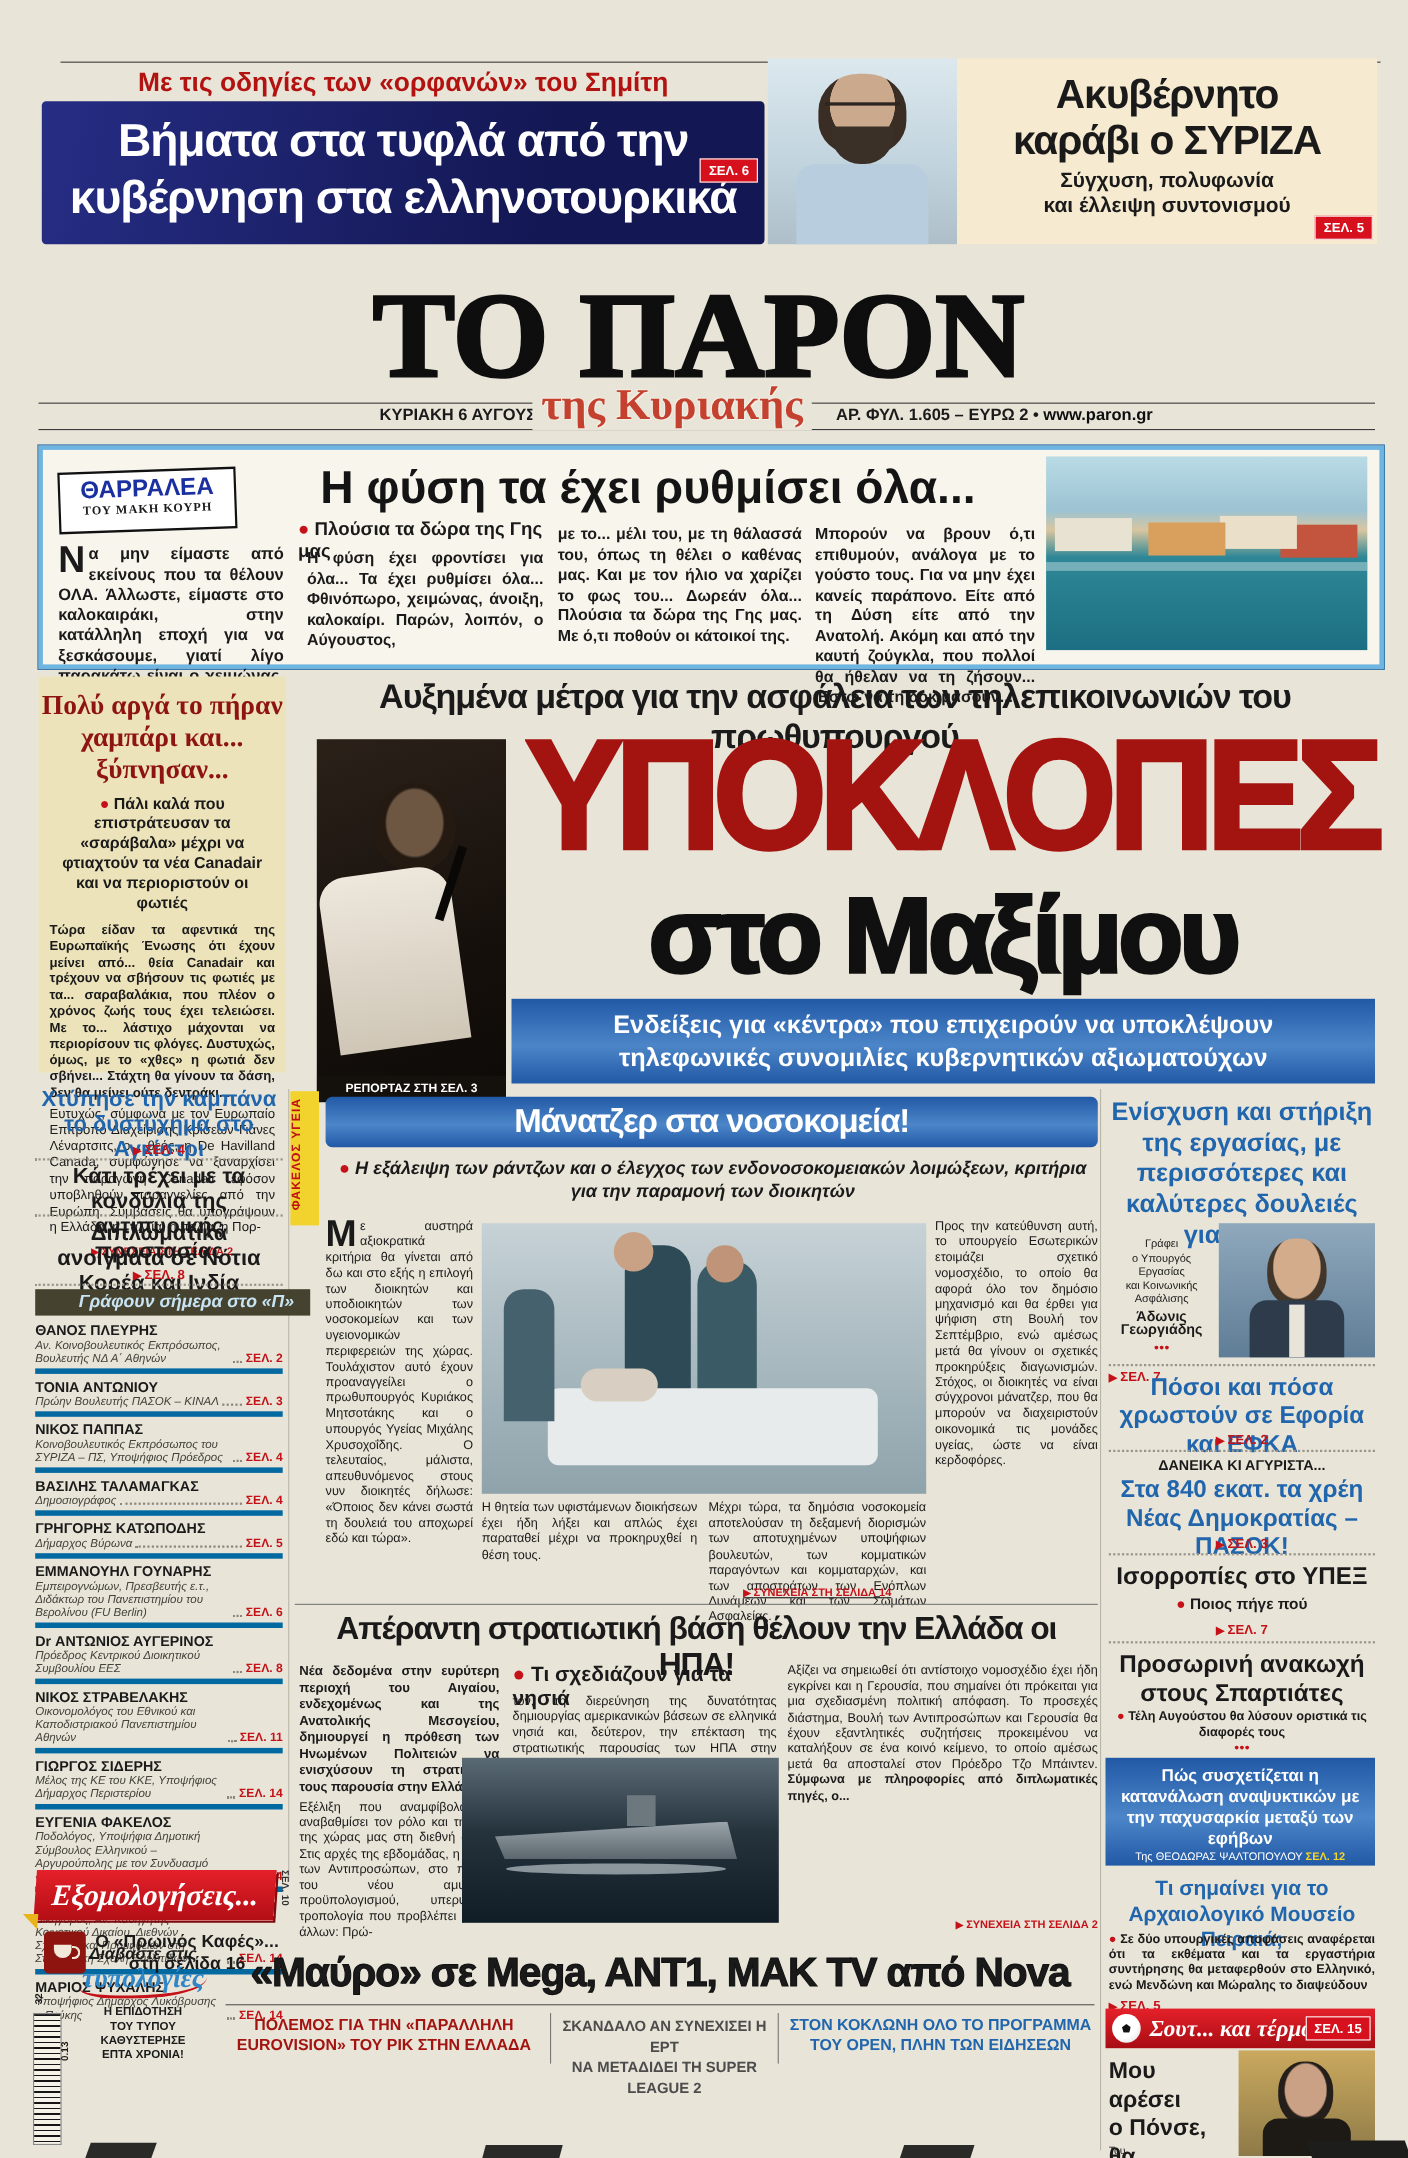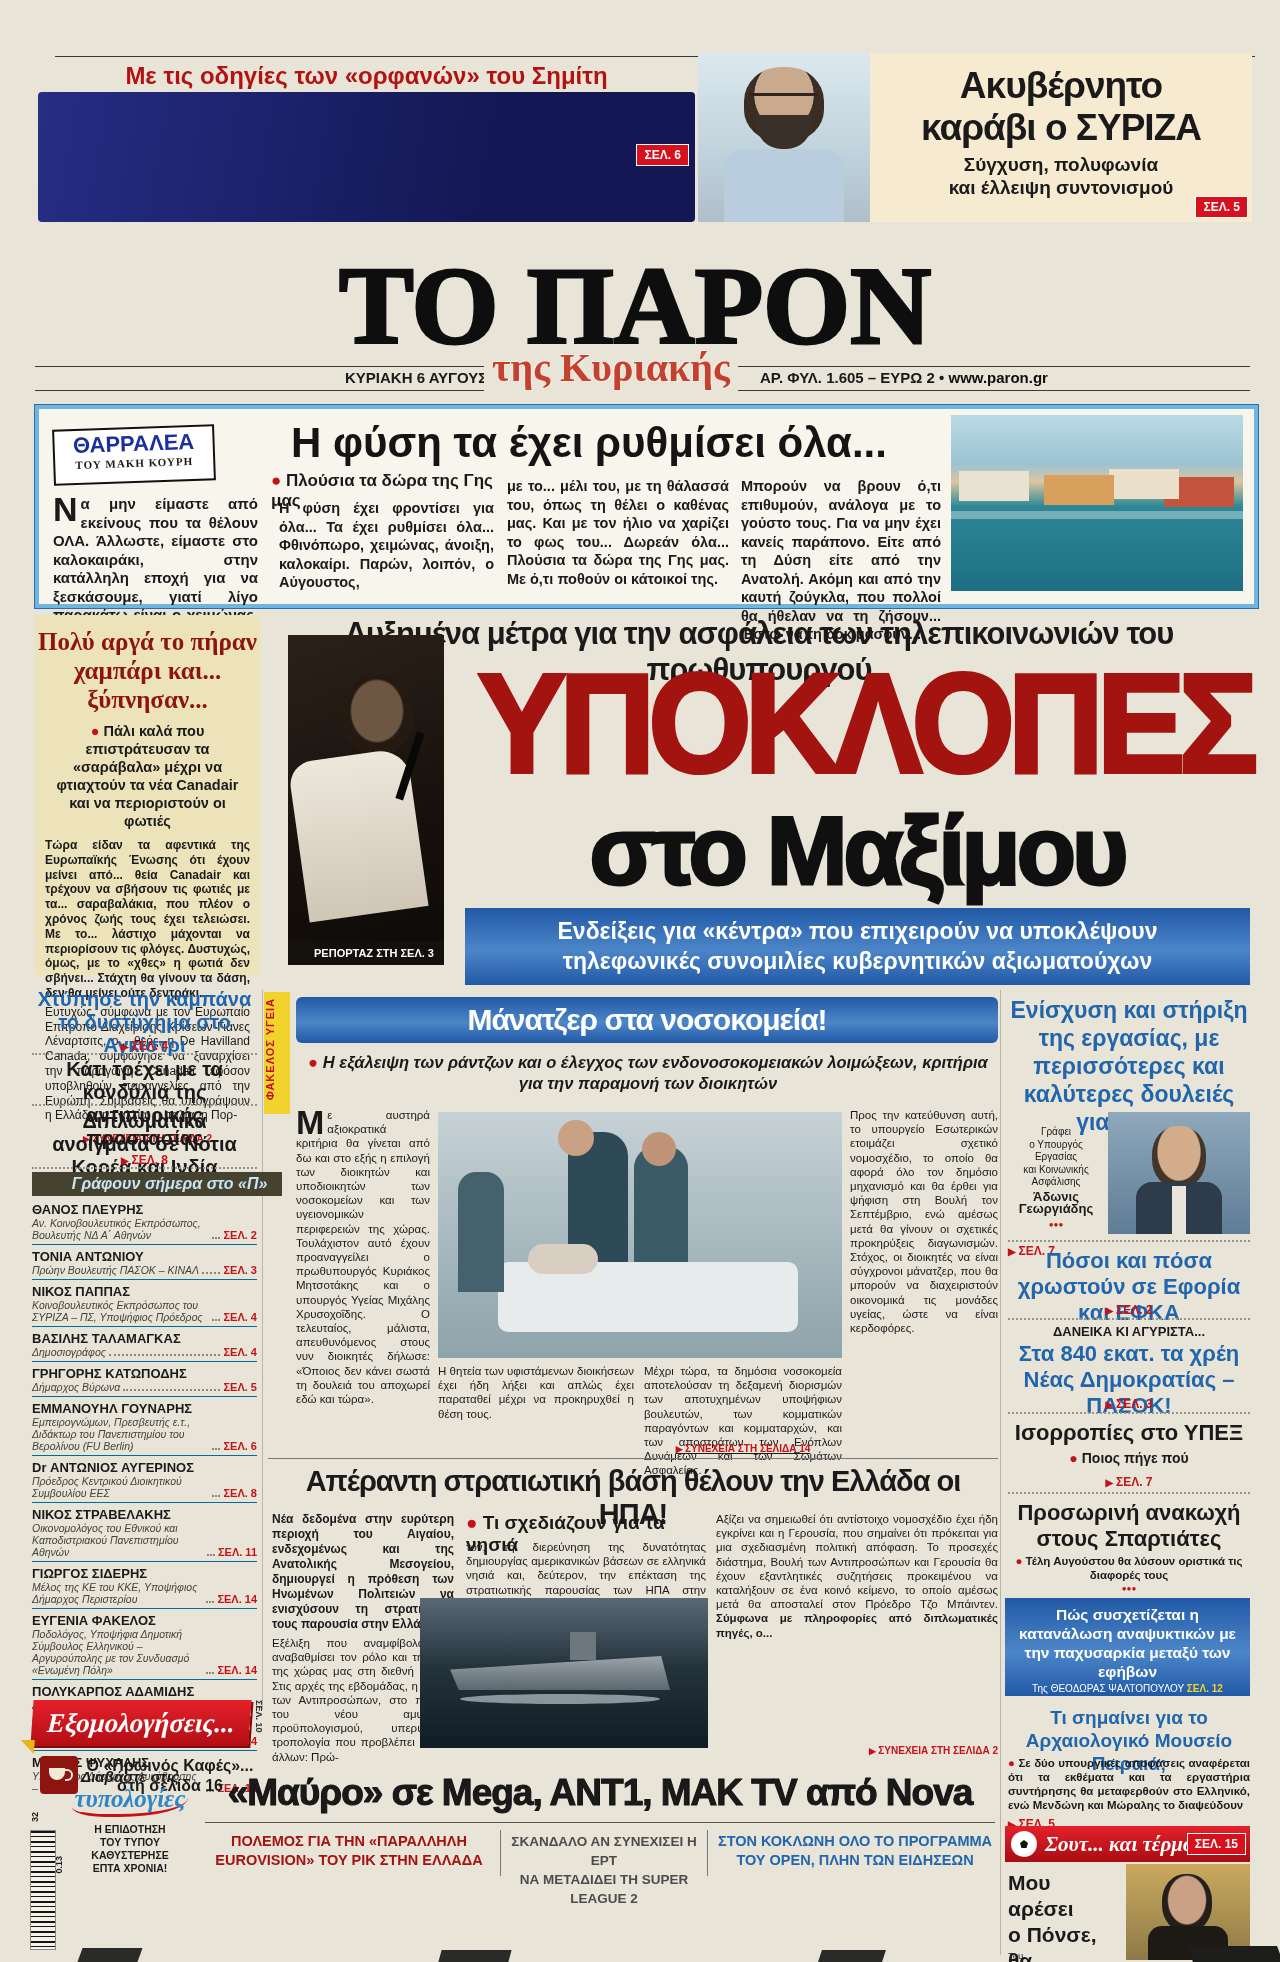--- a/index.html
+++ b/index.html
@@ -16,39 +16,43 @@
   .vrule{background:#b9b5a9;width:1px;}
   .pg-badge{background:#d6101c;color:#fff;font-weight:bold;font-size:12px;padding:3px 7px;display:inline-block;border:1px solid #fff;}
   .pg-link{color:#c41218;font-weight:bold;font-size:12px;}
   .pg-link::before{content:"▶ ";font-size:10px;}
   .cont-link{color:#c41218;font-weight:bold;font-size:10px;}
   .cont-link::before{content:"▶ ";font-size:9px;}
   .bullet-red::before{content:"● ";color:#c41218;}
   .navy-box{background:linear-gradient(100deg,#262d84,#131753 70%);border-radius:4px;}
   .blue-strip{background:linear-gradient(180deg,#2159a6,#4c86c8 55%,#2159a6);}
   .photo{overflow:hidden;}
-  .author-item{border-bottom:1px solid #0369a1;padding:4px 0 3px 0;}
+  .author-item{border-bottom:5px solid #0369a1;padding:4px 0 3px 0;}
   .author-name{font-size:13px;font-weight:bold;line-height:15px;}
   .author-desc-row{display:flex;align-items:flex-end;font-size:10.5px;color:#44423c;line-height:12px;}
   .author-desc{font-style:italic;}
   .leader{flex:1;border-bottom:2px dotted #8a877c;margin:0 3px 2px 3px;min-width:8px;}
   .author-pg{color:#c41218;font-weight:bold;font-size:11px;white-space:nowrap;}
   .body-txt{font-size:11.5px;line-height:14.2px;}
   .dropcap{float:left;font-size:34px;line-height:28px;font-weight:bold;padding-right:3px;}
 </style>
 </head>
 <body>
 
 <div id="page">
 
   <div class="abs rule" style="left:55px;top:56px;width:1200px;"></div>
 
   <div class="abs b red ctr" style="left:38px;top:62px;width:657px;font-size:24px;">Με τις οδηγίες των «ορφανών» του Σημίτη</div>
 
   <div class="abs navy-box" style="left:38px;top:92px;width:657px;height:130px;">
+    <div class="ctr" style="padding-top:10px;color:#fff;font-weight:bold;font-size:42px;line-height:52px;letter-spacing:-1px;">
+      <div>Βήματα στα τυφλά από την</div>
+      <div>κυβέρνηση στα ελληνοτουρκικά</div>
+    </div>
     <span class="abs pg-badge" style="right:6px;top:52px;">ΣΕΛ. 6</span>
   </div>
 
   <div class="abs photo" style="left:698px;top:53px;width:172px;height:169px;background:linear-gradient(180deg,#dce8ee 0%,#c2d4de 55%,#aebfca 100%);">
     <div class="abs" style="left:46px;top:14px;width:80px;height:74px;background:radial-gradient(ellipse at 50% 38%,#caa98c 0 52%,#3a2e24 53% 100%);border-radius:46% 46% 42% 42%;"></div>
     <div class="abs" style="left:58px;top:62px;width:56px;height:34px;background:#3a3028;border-radius:0 0 26px 26px;"></div>
     <div class="abs" style="left:52px;top:40px;width:68px;height:10px;border-top:3px solid #2c2520;"></div>
     <div class="abs" style="left:26px;top:96px;width:120px;height:76px;background:#b8cede;border-radius:18px 18px 0 0;"></div>
   </div>
 
@@ -100,21 +104,21 @@
       <div>χαμπάρι και... ξύπνησαν...</div>
     </div>
     <div class="ctr b bullet-red" style="margin:8px 10px 0 10px;font-size:14.5px;line-height:18px;"><span>Πάλι καλά που επιστράτευσαν τα «σαράβαλα» μέχρι να φτιαχτούν τα νέα Canadair και να περιοριστούν οι φωτιές</span></div>
     <div class="jus" style="margin:8px 10px 0 10px;font-size:12px;line-height:14.8px;"><span class="b">Τώρα είδαν τα αφεντικά της Ευρωπαϊκής Ένωσης ότι έχουν μείνει από... θεία Canadair και τρέχουν να σβήσουν τις φωτιές με τα... σαραβαλάκια, που πλέον ο χρόνος ζωής τους έχει τελειώσει. Με το... λάστιχο μάχονται να περιορίσουν τις φλόγες. Δυστυχώς, όμως, με το «χθες» η φωτιά δεν σβήνει... Στάχτη θα γίνουν τα δάση, δεν θα μείνει ούτε δεντράκι...</span></div>
     <div class="jus" style="margin:4px 10px 0 10px;font-size:12px;line-height:14.8px;">Ευτυχώς, σύμφωνα με τον Ευρωπαίο Επίτροπο Διαχείρισης Κρίσεων Γιάνες Λέναρτσιτς, ο... θεός, η De Havilland Canada, συμφώνησε να ξαναρχίσει την παραγωγή Canadair εφόσον υποβληθούν παραγγελίες από την Ευρώπη. Συμβάσεις θα υπογράψουν η Ελλάδα, η Γαλλία, η Ιταλία, η Πορ-</div>
     <div class="ctr" style="margin-top:5px;"><span class="cont-link">ΣΥΝΕΧΕΙΑ ΣΤΗ ΣΕΛΙΔΑ 2</span></div>
   </div>
 
   <div class="abs ctr b" style="left:268px;top:616px;width:982px;font-size:31px;letter-spacing:-1px;">Αυξημένα μέτρα για την ασφάλεια των τηλεπικοινωνιών του πρωθυπουργού</div>
 
-  <div class="abs photo" style="left:288px;top:635px;width:156px;height:330px;background:linear-gradient(160deg,#2b2119 0%,#16100c 60%,#0d0a07 100%);">
+  <div class="abs photo" style="left:288px;top:672px;width:172px;height:330px;background:linear-gradient(160deg,#2b2119 0%,#16100c 60%,#0d0a07 100%);">
     <div class="abs" style="left:52px;top:40px;width:74px;height:80px;background:radial-gradient(ellipse at 50% 45%,#6d5743 0 48%,#241a12 52% 100%);border-radius:48%;"></div>
     <div class="abs" style="left:10px;top:120px;width:120px;height:160px;background:linear-gradient(180deg,#ede7dc,#cfc6b6);border-radius:24px 30px 0 0;transform:rotate(-8deg);"></div>
     <div class="abs" style="left:118px;top:96px;width:8px;height:70px;background:#0a0806;transform:rotate(18deg);"></div>
     <div class="abs ctr" style="left:0;bottom:0;width:172px;height:24px;background:#14110d;color:#fff;font-weight:bold;font-size:11px;line-height:24px;">ΡΕΠΟΡΤΑΖ ΣΤΗ ΣΕΛ. 3</div>
   </div>
 
   <div class="abs ctr" style="left:462px;top:648px;width:790px;font-size:138px;font-weight:bold;color:#a31410;-webkit-text-stroke:4px #a31410;letter-spacing:-7px;line-height:150px;transform:scale(0.96,1.02);">ΥΠΟΚΛΟΠΕΣ</div>
   <div class="abs ctr" style="left:462px;top:798px;width:790px;font-size:97px;font-weight:bold;color:#101010;-webkit-text-stroke:3px #101010;letter-spacing:-4px;line-height:105px;">στο Μαξίμου</div>
 
   <div class="abs blue-strip ctr" style="left:465px;top:908px;width:785px;height:77px;">

